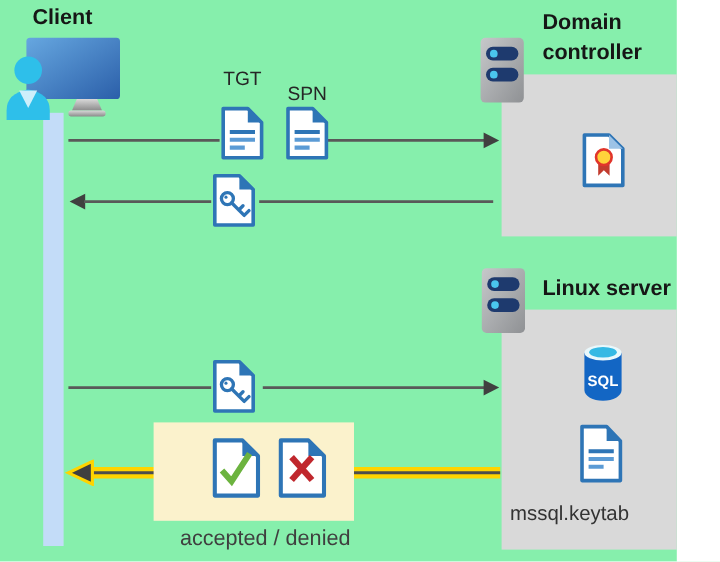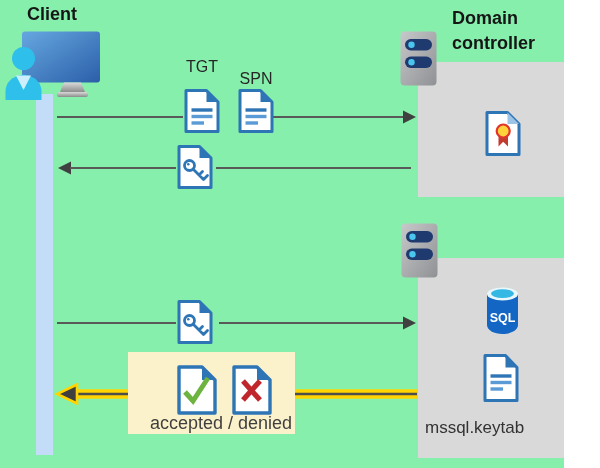--- a/index.html
+++ b/index.html
@@ -151,33 +151,34 @@
   </svg>
 
   <svg class="abs" style="left:400px;top:222px;" width="39" height="57" viewBox="0 0 39 57">
     <rect x="1.5" y="1.5" width="36" height="54" rx="4" fill="url(#gs)"></rect>
     <rect x="6" y="9" width="27" height="11.5" rx="5.75" fill="#1e3a6e"></rect>
     <circle cx="12.5" cy="14.75" r="3.2" fill="#4ac6ee"></circle>
     <rect x="6" y="26.5" width="27" height="11.5" rx="5.75" fill="#1e3a6e"></rect>
     <circle cx="12.5" cy="32.25" r="3.2" fill="#4ac6ee"></circle>
   </svg>
 
+  <div class="abs heading" style="left:452px;top:228px;width:146px;">Linux server</div>
 
   <svg class="abs" style="left:485px;top:285px;" width="35" height="50" viewBox="0 0 35 50">
     <path d="M2 9 V40 C2 45 9 49 17.5 49 C26 49 33 45 33 40 V9 Z" fill="#1366c4"></path>
     <ellipse cx="17.5" cy="9" rx="15.5" ry="6.5" fill="#e9f8fc"></ellipse>
     <ellipse cx="17.5" cy="8.6" rx="11.5" ry="4.4" fill="#35b9e4"></ellipse>
     <text x="17.5" y="37" text-anchor="middle" font-size="12.5" font-weight="bold" fill="#ffffff" font-family="Liberation Sans, sans-serif">SQL</text>
   </svg>
 
   <svg class="abs" style="left:482px;top:353px;" width="38" height="50" viewBox="0 0 38 50">
     <path d="M3 2.5 H23.5 L35 14.5 V47.5 H3 Z" fill="#fff" stroke="#2e75b6" stroke-width="3" stroke-linejoin="round"></path>
     <path d="M23.5 2.5 V14.5 H35 Z" fill="#2e75b6"></path>
     <line x1="8.5" y1="23" x2="29.5" y2="23" stroke="#2e75b6" stroke-width="3.4"></line>
     <line x1="8.5" y1="29.5" x2="29.5" y2="29.5" stroke="#5b9bd5" stroke-width="3.4"></line>
     <line x1="8.5" y1="36" x2="21" y2="36" stroke="#5b9bd5" stroke-width="3.4"></line>
   </svg>
 
   <div class="abs" style="left:425px;top:418px;width:168px;font-size:17px;color:#333;text-align:left;">mssql.keytab</div>
 
-  <div class="abs caption" style="left:128px;top:413px;width:186px;">accepted / denied</div>
+  <div class="abs caption" style="left:128px;top:438px;width:186px;">accepted / denied</div>
 
 </div>
 
 </body></html>

